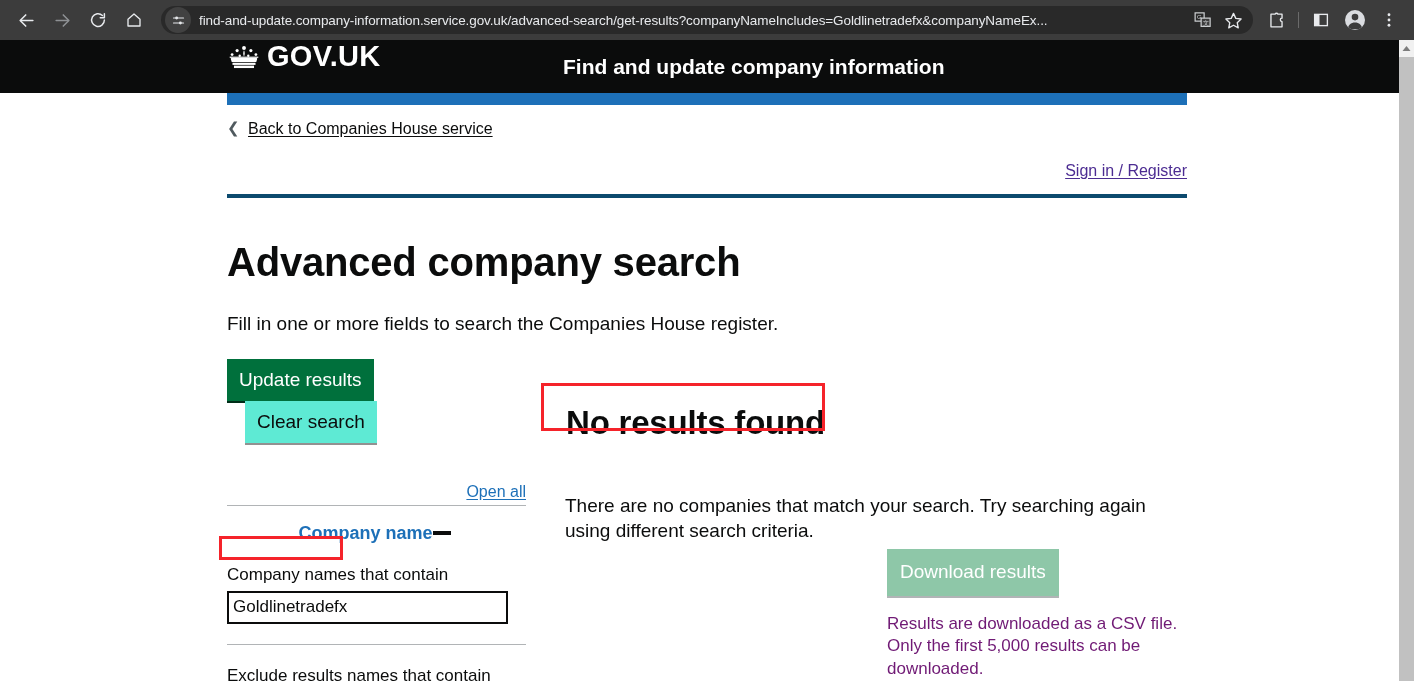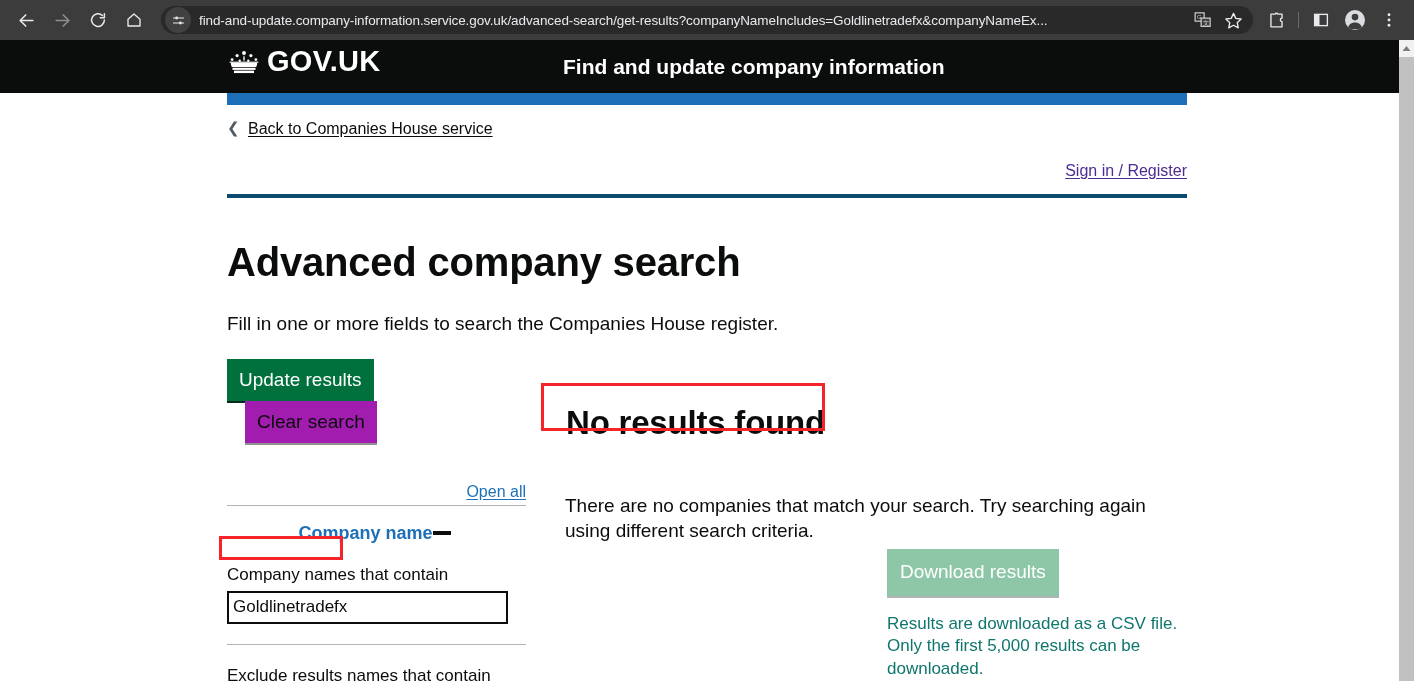--- a/index.html
+++ b/index.html
@@ -97,21 +97,21 @@
   #govuk-header {
     height: 53px;
     background: #0b0c0c;
     position: relative;
   }
   #govuk-header-inner {
     width: 960px;
     margin: 0 auto;
     height: 39px;
     display: flex;
-    align-items: flex-end;
+    align-items: flex-start;
     padding-left: 0px;
     position: relative;
   }
   #govuk-logo {
     display: flex;
     align-items: center;
     color: #ffffff;
     text-decoration: none;
   }
   #crown-icon { margin-right: 6px; display: block; }
@@ -212,21 +212,21 @@
     border: none;
     cursor: pointer;
   }
   #update-results-btn {
     background: #00703c;
     color: #ffffff;
     box-shadow: 0 2px 0 #002d18;
     font-weight: normal;
   }
   #clear-search-btn {
-    background: #a21caf;
+    background: #5eead4;
     color: #0b0c0c;
     box-shadow: 0 2px 0 #929191;
     margin-left: 18px;
   }
 
   #open-all-row {
     text-align: right;
     margin-top: 40px;
     padding-bottom: 4px;
     border-bottom: 1px solid #b1b4b6;
@@ -318,21 +318,21 @@
     background: #8ec7a8;
     color: #ffffff;
     font-size: 19px;
     padding: 12px 13px 13px 13px;
     border: none;
     box-shadow: 0 2px 0 #b1b4b6;
   }
   #download-caption {
     margin-top: 17px;
     font-size: 17px;
-    color: #0f766e;
+    color: #701a75;
     line-height: 1.34;
     width: 320px;
   }
 
   
   .annot {
     position: absolute;
     border: 3px solid #f5232a;
     pointer-events: none;
     z-index: 50;

